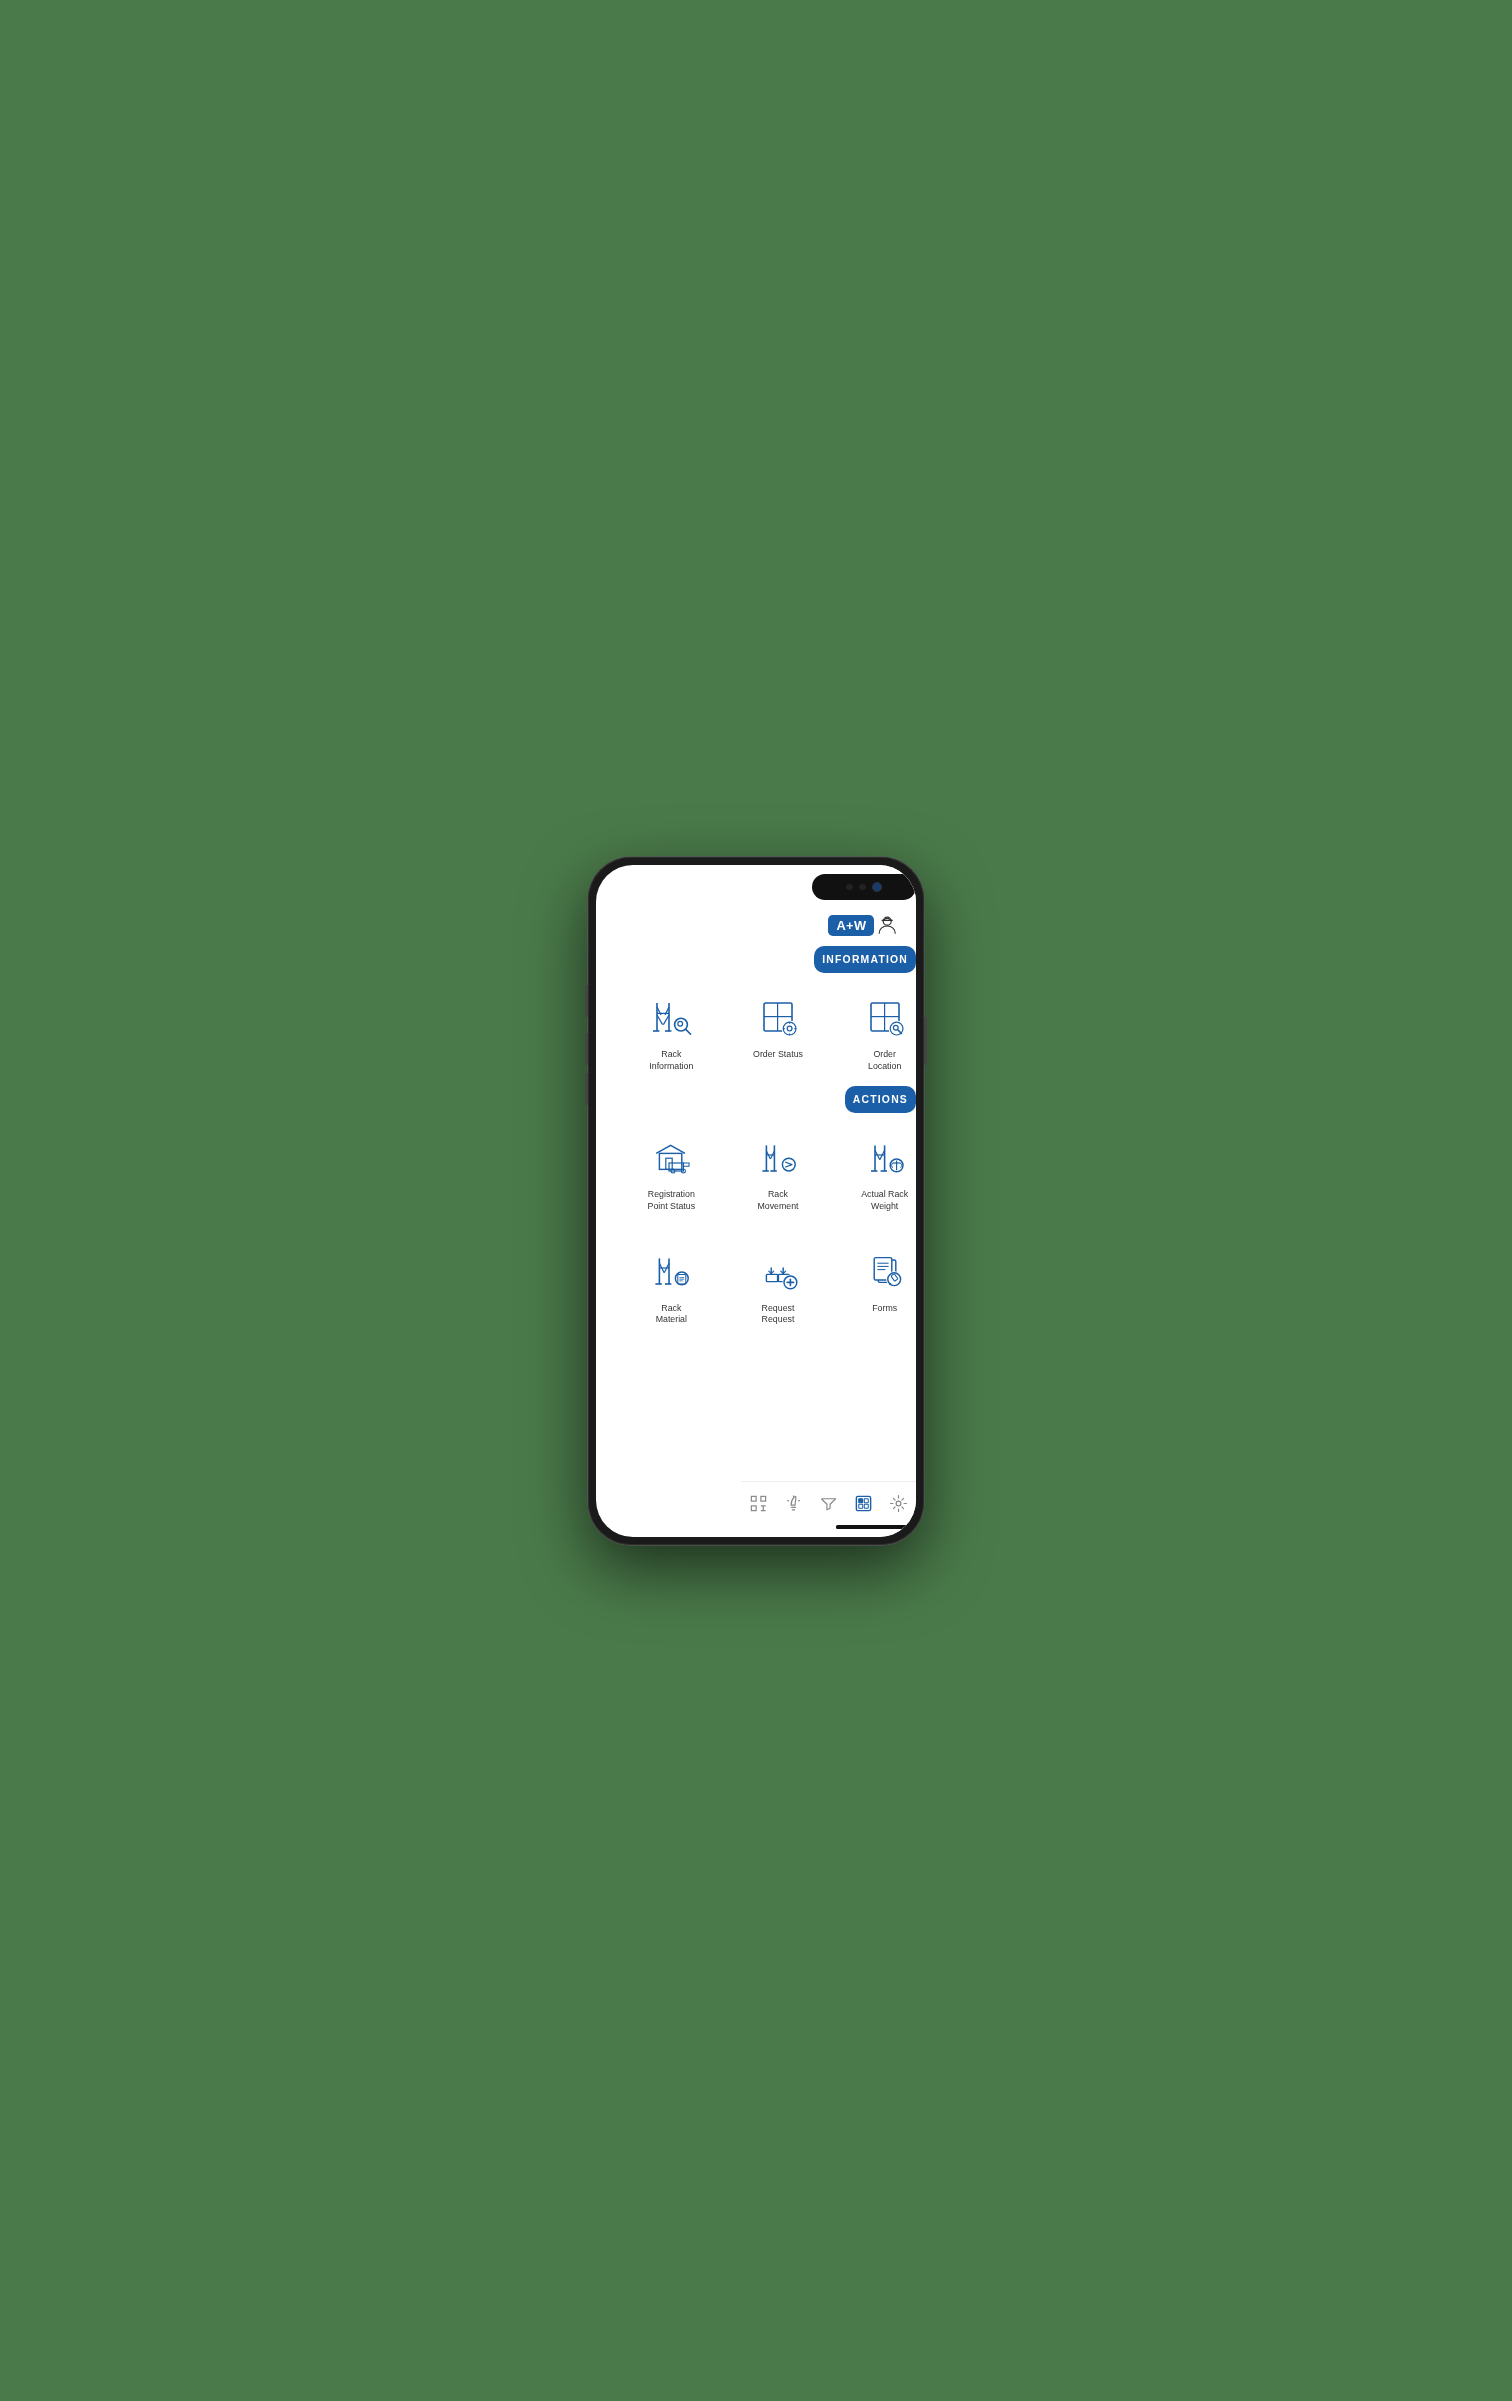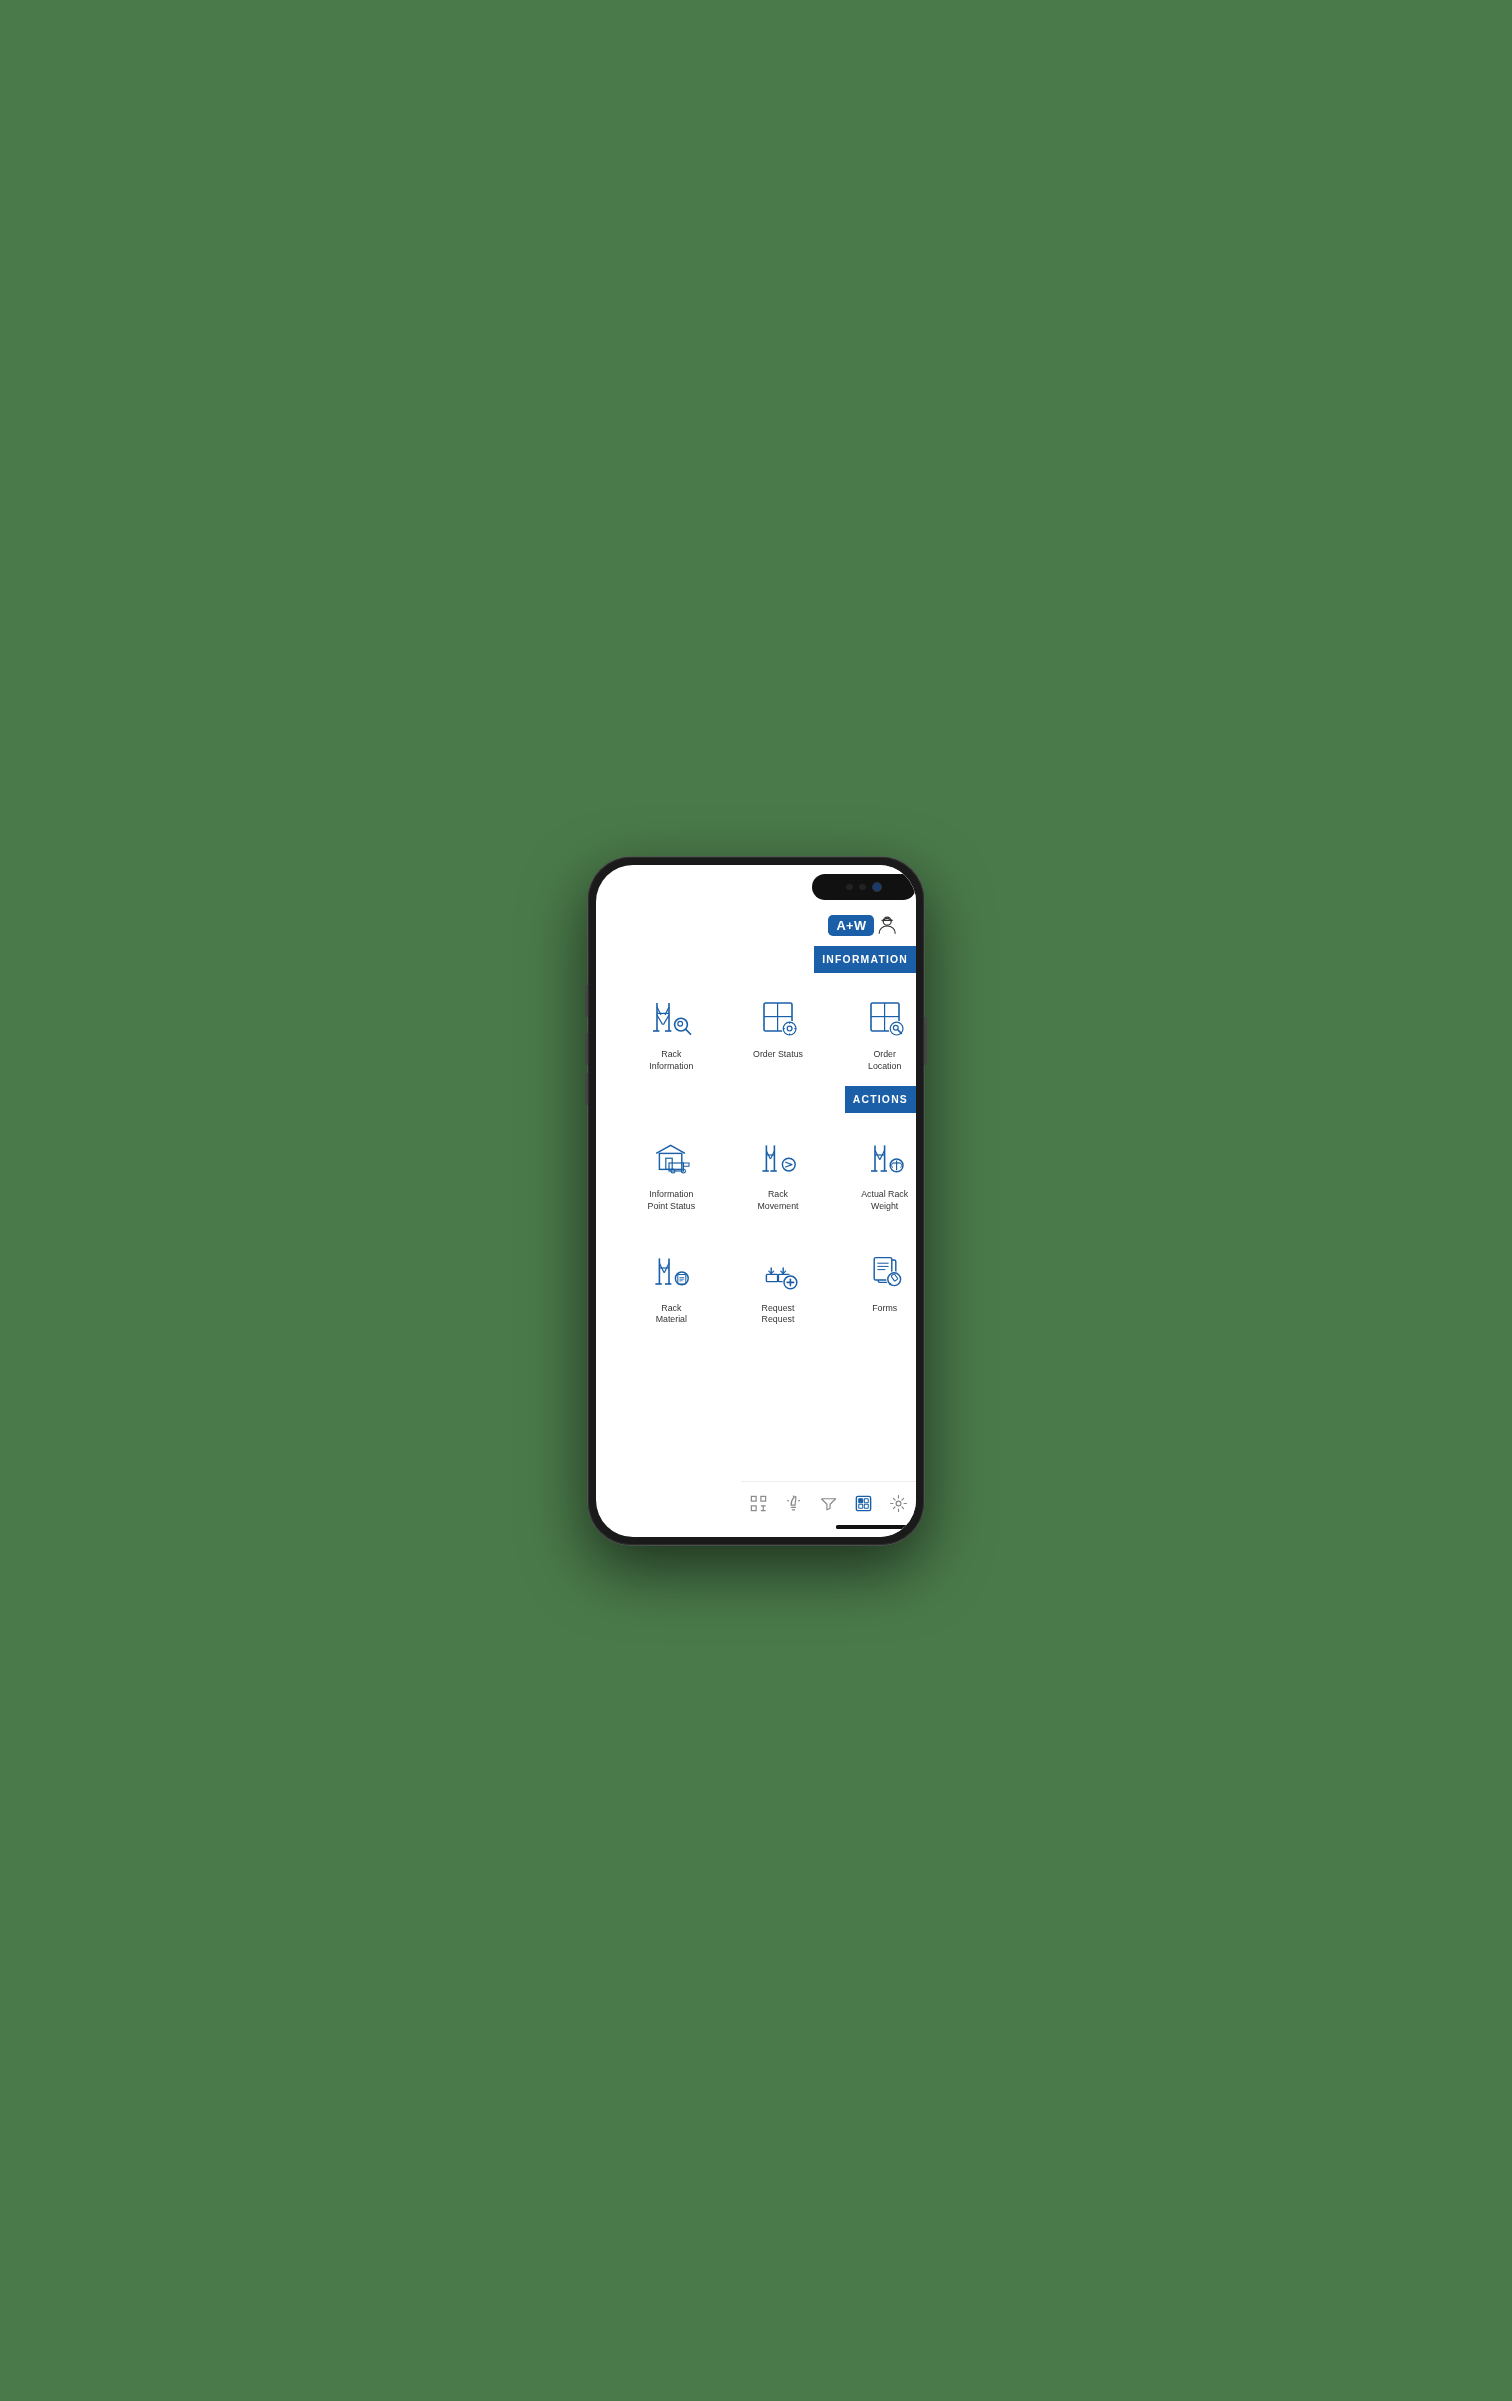--- a/index.html
+++ b/index.html
@@ -128,20 +128,21 @@
     
     .section-header {
       background: #1a5fa8;
       color: white;
       text-align: center;
       padding: 8px;
       font-size: 10.4px;
       font-weight: 700;
       letter-spacing: 1.2px;
       flex-shrink: 0;
+      border-radius: 10px;
     }
 
     
     .icon-grid {
       display: grid;
       grid-template-columns: repeat(3, 1fr);
       gap: 0;
       padding: 8px 0;
       background: #fff;
       flex-shrink: 0;
@@ -330,21 +331,21 @@
             <polyline points="14,28 32,18 50,28" stroke="#1a5fa8" stroke-width="1.8" fill="none"></polyline>
 
             <rect x="26" y="34" width="8" height="14" stroke="#1a5fa8" stroke-width="1.5" fill="none"></rect>
 
             <rect x="30" y="40" width="18" height="10" stroke="#1a5fa8" stroke-width="1.5" fill="none"></rect>
             <polygon points="48,40 48,44 55,44 55,40" stroke="#1a5fa8" stroke-width="1.3" fill="none"></polygon>
             <circle cx="35" cy="50" r="2.5" stroke="#1a5fa8" stroke-width="1.3" fill="none"></circle>
             <circle cx="48" cy="50" r="2.5" stroke="#1a5fa8" stroke-width="1.3" fill="none"></circle>
           </svg>
         </div>
-        <span class="icon-label">Information Point Status</span>
+        <span class="icon-label">Registration Point Status</span>
       </div>
 
       <div class="icon-item">
         <div class="icon-svg">
           <svg width="52" height="52" viewBox="0 0 65 65" fill="none" xmlns="http://www.w3.org/2000/svg">
 
             <line x1="18" y1="50" x2="18" y2="18" stroke="#1a5fa8" stroke-width="2"></line>
             <line x1="28" y1="50" x2="28" y2="18" stroke="#1a5fa8" stroke-width="2"></line>
             <line x1="13" y1="50" x2="21" y2="50" stroke="#1a5fa8" stroke-width="2"></line>
             <line x1="23" y1="50" x2="31" y2="50" stroke="#1a5fa8" stroke-width="2"></line>

